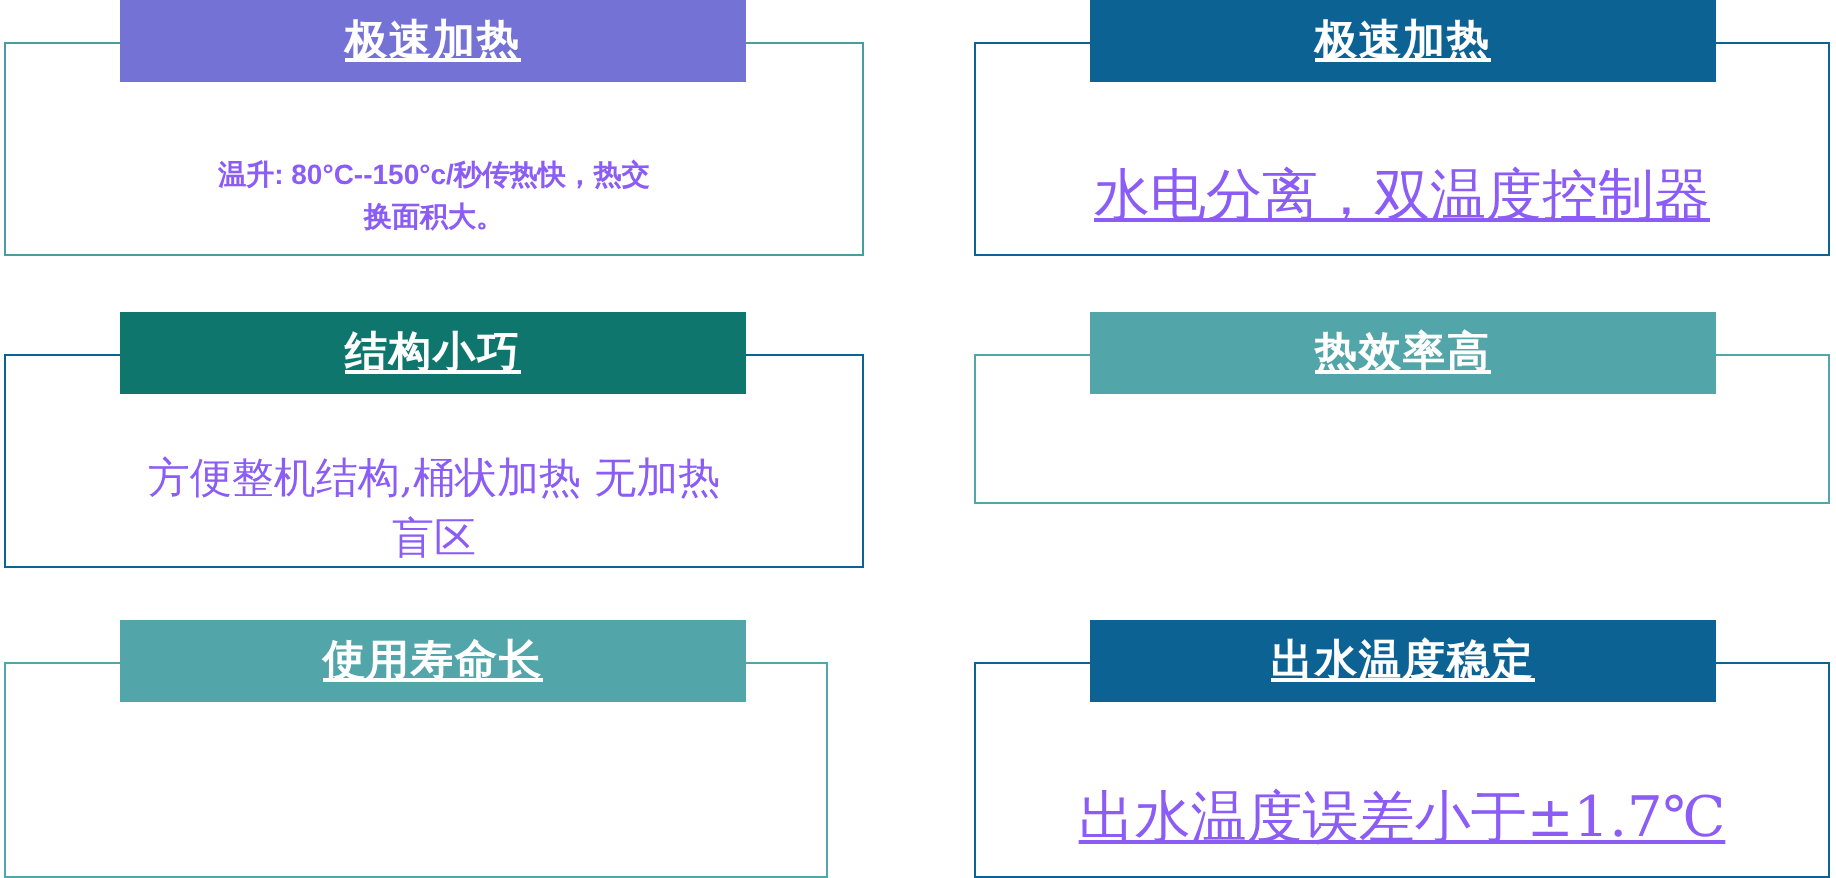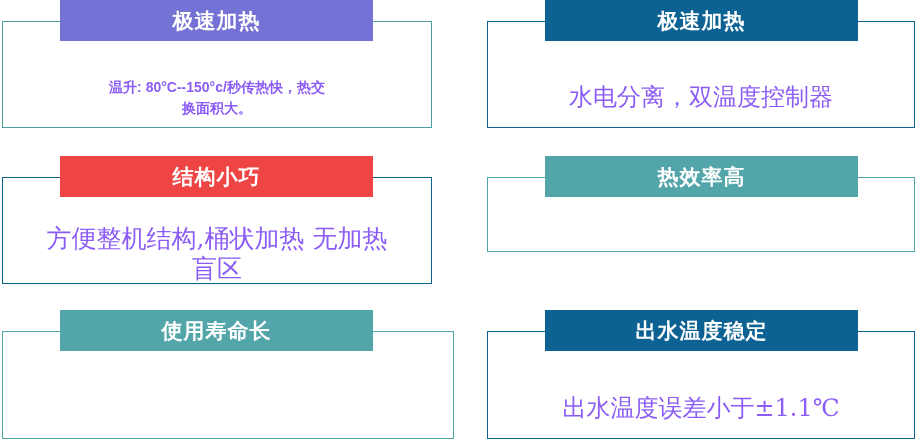--- a/index.html
+++ b/index.html
@@ -47,20 +47,21 @@
     width: 313px;
     color: #ffffff;
     font-size: 21px;
     font-weight: bold;
     letter-spacing: 1px;
     line-height: 41px;
     text-align: center;
     white-space: nowrap;
     z-index: 2;
     box-sizing: border-box;
+    text-decoration: underline;
   }
 
   .card-body {
     position: absolute;
     left: 10px;
     right: 10px;
     top: 44px;
     bottom: 6px;
     display: flex;
     align-items: center;
@@ -75,38 +76,38 @@
     display: block;
     width: 100%;
     white-space: pre-line;
   }
 
   
   #card-rapid-heating   { left: 2px;   top: 0px;   width: 430px; height: 128px; }
   #card-safety          { left: 487px; top: 0px;   width: 428px; height: 128px; }
   #card-compact         { left: 2px;   top: 156px; width: 430px; height: 128px; }
   #card-efficiency      { left: 487px; top: 156px; width: 428px; height: 96px; }
-  #card-lifespan        { left: 2px;   top: 310px; width: 452px; height: 129px; padding-left: 19px; }
+  #card-lifespan        { left: 2px;   top: 310px; width: 412px; height: 129px; padding-left: 19px; }
   #card-stable-temp     { left: 487px; top: 310px; width: 428px; height: 129px; border-radius: 24px; }
 
   
   .theme-purple .card-header { background: #7472d4; }
   .theme-purple .card-box    { border-color: #4a9ca0; }
 
   .theme-blue .card-header   { background: #0c6293; }
   .theme-blue .card-box      { border-color: #0c6293; }
 
   .theme-teal .card-header   { background: #52a5a9; }
   .theme-teal .card-box      { border-color: #52a5a9; }
 
   
   .body-small  .card-body-text { font-size: 14px; line-height: 21px; font-weight: bold; }
   .body-serif  .card-body-text { font-family: "DejaVu Serif", "Liberation Serif", serif; }
-  .body-large  .card-body-text { font-size: 24px; line-height: 33px; }
-  .body-medium .card-body-text { font-size: 25px; line-height: 30px; }
+  .body-large  .card-body-text { font-size: 28px; line-height: 33px; text-decoration: underline; }
+  .body-medium .card-body-text { font-size: 21px; line-height: 30px; }
 
   .body-top-pad { padding-top: 6px; }
   .body-mid-pad { padding-top: 14px; }
 </style>
 </head>
 <body style="background: rgb(255, 255, 255);">
 
 <div id="feature-grid">
 
   <div class="feature-card theme-purple body-small body-top-pad" id="card-rapid-heating">
@@ -121,38 +122,38 @@
   <div class="feature-card theme-blue body-serif body-large body-mid-pad" id="card-safety">
     <div class="card-box" style="border-color: rgb(12, 98, 147);"></div>
     <div class="card-header" style="background: rgb(12, 98, 147);">极速加热</div>
     <div class="card-body">
       <span class="card-body-text">水电分离，双温度控制器</span>
     </div>
   </div>
 
   <div class="feature-card theme-blue body-serif body-medium body-top-pad" id="card-compact">
     <div class="card-box" style="border-color: rgb(12, 98, 147);"></div>
-    <div class="card-header" style="background: #ef4444;">结构小巧</div>
+    <div class="card-header" style="background: #0f766e;">结构小巧</div>
     <div class="card-body">
       <span class="card-body-text">方便整机结构,桶状加热 无加热
 盲区</span>
     </div>
   </div>
 
   <div class="feature-card theme-teal body-serif body-medium body-top-pad" id="card-efficiency">
     <div class="card-box" style="border-color: rgb(82, 165, 169);"></div>
     <div class="card-header" style="background: rgb(82, 165, 169);">热效率高</div>
   </div>
 
   <div class="feature-card theme-teal body-serif body-large body-mid-pad" id="card-lifespan">
     <div class="card-box" style="border-color: rgb(82, 165, 169);"></div>
     <div class="card-header" style="background: rgb(82, 165, 169);">使用寿命长</div>
   </div>
 
   <div class="feature-card theme-blue body-serif body-large body-mid-pad" id="card-stable-temp">
     <div class="card-box" style="border-color: rgb(12, 98, 147);"></div>
     <div class="card-header" style="background: rgb(12, 98, 147);">出水温度稳定</div>
     <div class="card-body">
-      <span class="card-body-text">出水温度误差小于±1.1℃</span>
+      <span class="card-body-text">出水温度误差小于±1.7℃</span>
     </div>
   </div>
 
 </div>
 
 </body></html>

